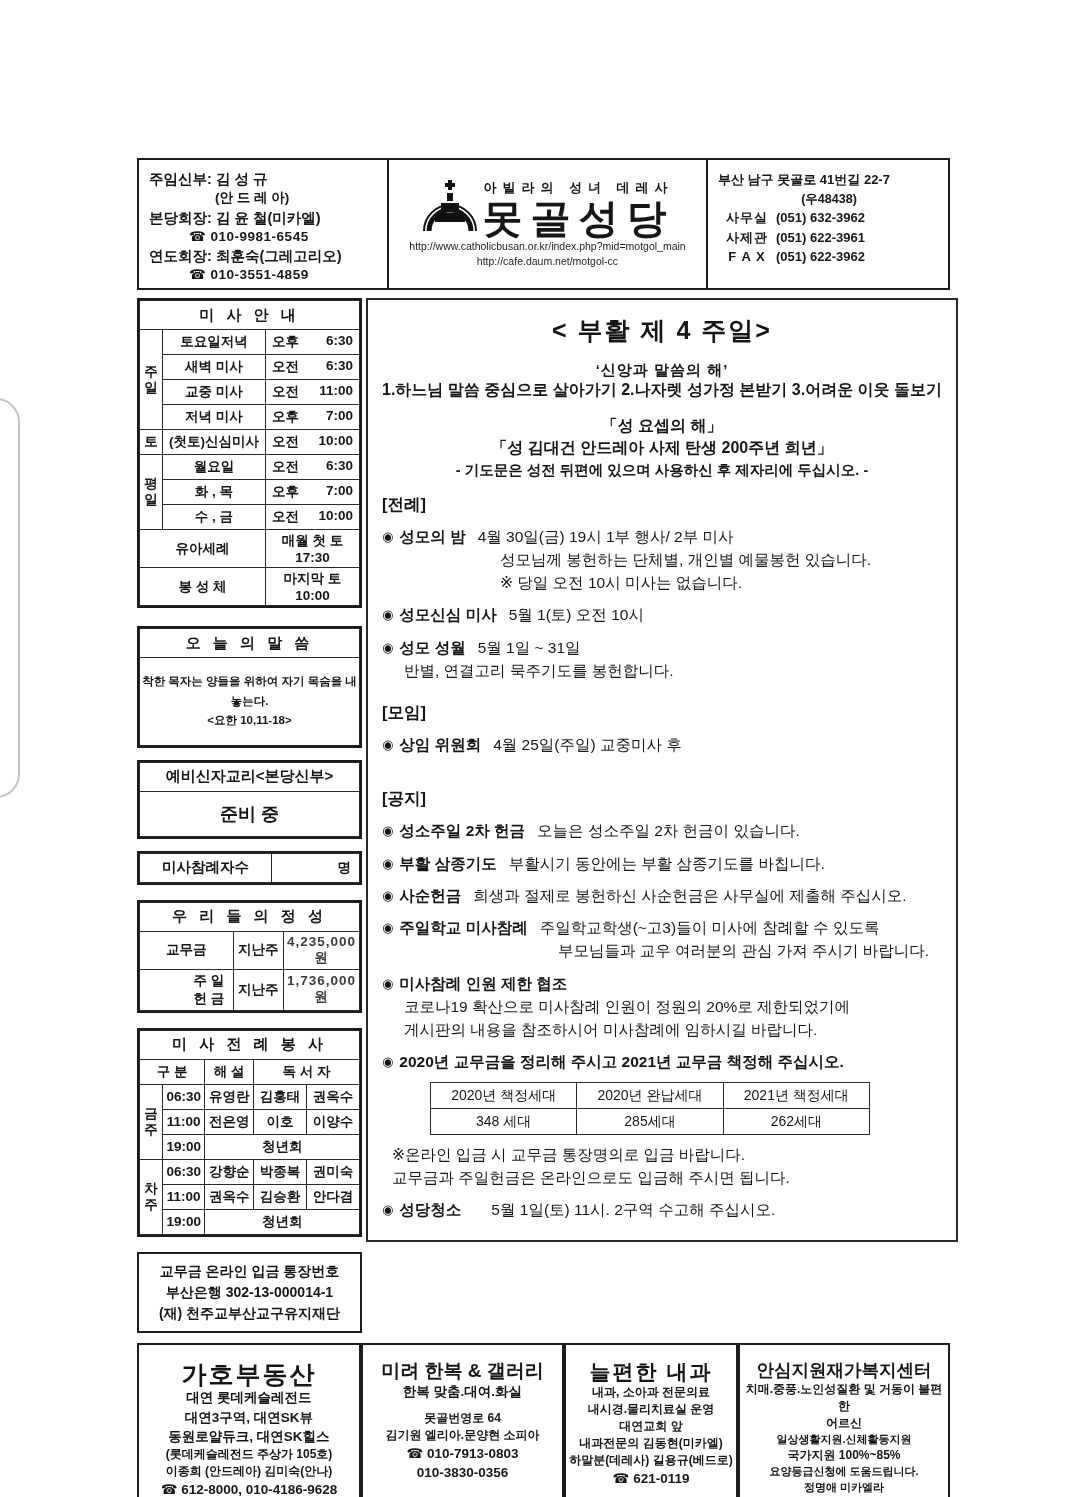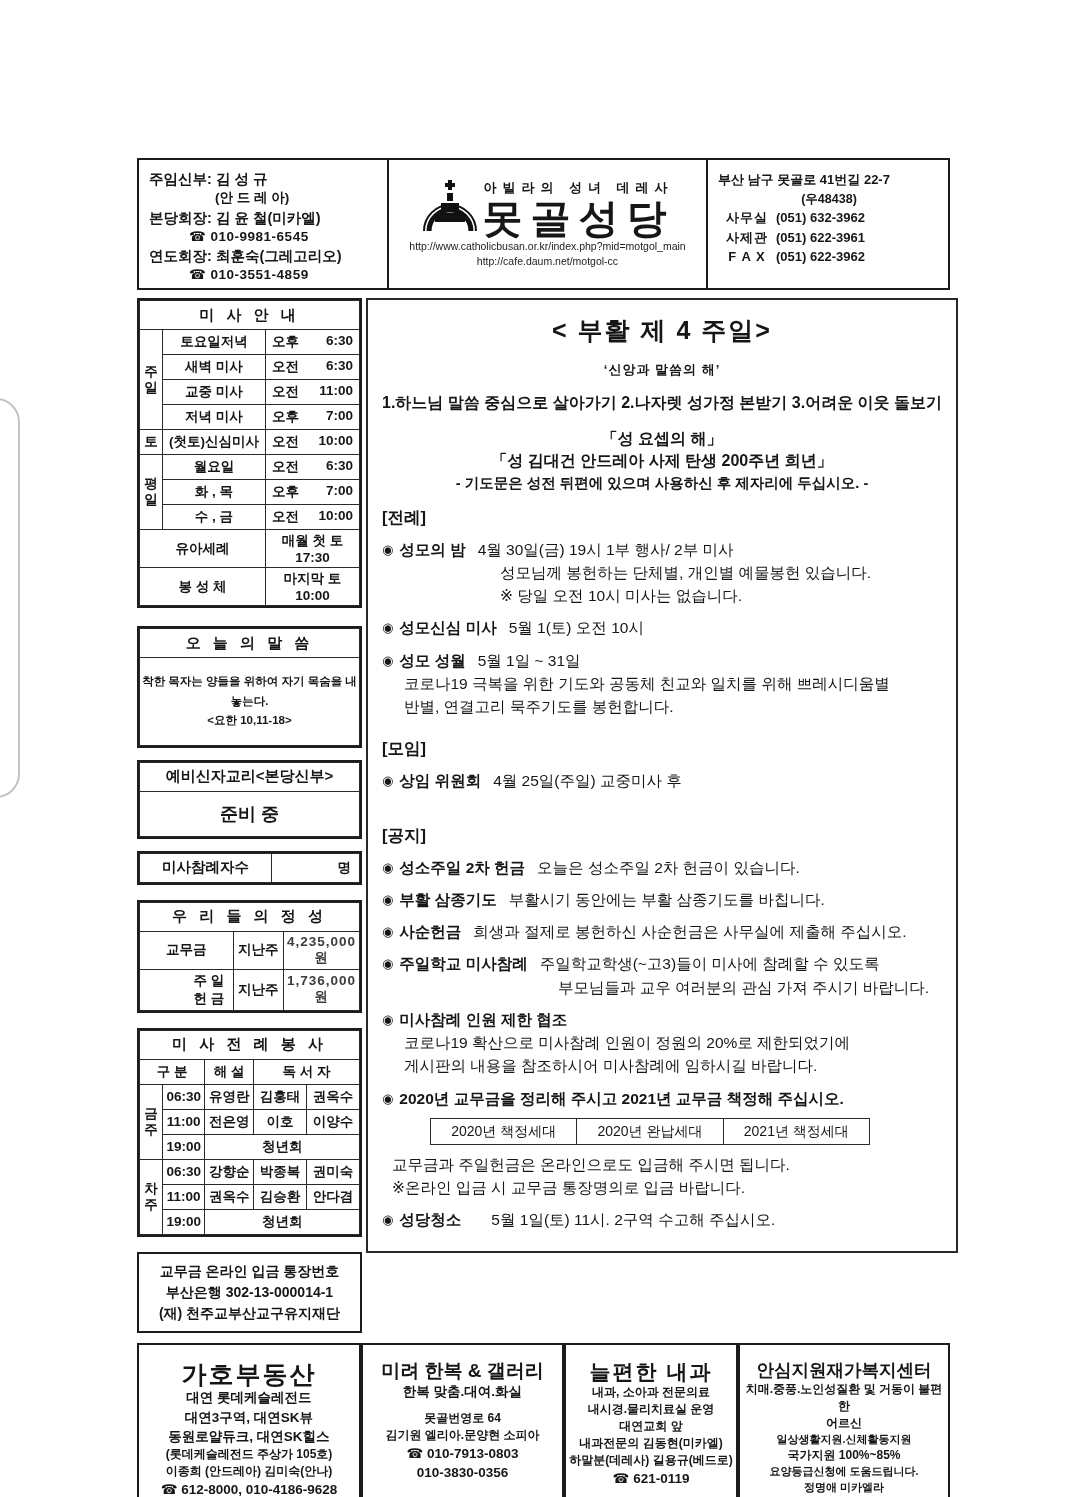--- a/index.html
+++ b/index.html
@@ -46,21 +46,21 @@
   .word-body{font-size:11.5px;font-weight:bold;text-align:center;padding:14px 2px;line-height:1.7;}
   .prep{text-align:center;font-weight:bold;font-size:18px;padding:10px 16px;}
   .attend td{height:24px;}
   .attend .unit{text-align:right;padding-right:8px;}
   .amt{letter-spacing:1px;color:#3c3c3c;}
   .mb18{margin-bottom:18px;} .mb12{margin-bottom:12px;} .mb15{margin-bottom:15px;}
   .bank{padding:7px 6px;text-align:center;font-weight:bold;font-size:14px;line-height:1.5;}
 
   
   .m-title{text-align:center;font-size:25px;font-weight:900;letter-spacing:2px;margin:6px 0 14px 0;}
-  .theme-t{text-align:center;font-size:13px;font-weight:900;letter-spacing:1px;margin-bottom:14px;}
+  .theme-t{text-align:center;font-size:15px;font-weight:900;letter-spacing:1px;margin-bottom:0;}
   .theme-i{text-align:center;font-size:16px;font-weight:bold;letter-spacing:0;margin-bottom:14px;white-space:nowrap;}
   .sp1{text-align:center;font-size:16px;font-weight:bold;line-height:1.4;}
   .sp2{text-align:center;font-size:16px;font-weight:bold;line-height:1.4;}
   .sp3{text-align:center;font-size:14.5px;font-weight:bold;line-height:1.5;margin-bottom:6px;}
   .sec-h{font-size:16.5px;font-weight:900;margin:12px 0 6px 0;}
   .item{margin:9px 0;font-size:15.5px;line-height:1.5;}
   .item .head{display:flex;align-items:baseline;}
   .bullet{font-size:13px;margin-right:6px;position:relative;top:-1px;}
   .i-title{font-weight:900;margin-right:12px;white-space:nowrap;}
   .i-text{font-weight:normal;}
@@ -389,21 +389,20 @@
               <span class="i-text">5월 1(토) 오전 10시</span>
             </div>
         </div>
 
         <div class="item">
           <div class="head">
               <span class="bullet">◉</span>
               <span class="i-title">성모 성월</span>
               <span class="i-text">5월  1일 ~ 31일</span>
             </div>
-          <div class="i-line">코로나19 극복을 위한 기도와 공동체 친교와 일치를 위해 쁘레시디움별</div>
           <div class="i-line">반별, 연결고리 묵주기도를 봉헌합니다.</div>
         </div>
 
         <div class="sec-h" style="margin-top:20px;">[모임]</div>
         <div class="item">
           <div class="head">
               <span class="bullet">◉</span>
               <span class="i-title">상임 위원회</span>
               <span class="i-text">4월 25일(주일) 교중미사 후</span>
             </div>
@@ -458,24 +457,29 @@
               <span class="bullet">◉</span>
               <span class="i-title">2020년 교무금을 정리해 주시고 2021년 교무금 책정해 주십시오.</span>
             </div>
           <table class="assess">
             <tbody>
                 <tr>
               <td>2020년 책정세대</td>
               <td>2020년 완납세대</td>
               <td>2021년 책정세대</td>
             </tr>
-          </tbody>
-            </table>
+            <tr>
+              <td>348 세대</td>
+              <td>285세대</td>
+              <td>262세대</td>
+            </tr>
+          </tbody>
+            </table>
+          <div class="free-line">※온라인 입금 시 교무금 통장명의로 입금 바랍니다.</div>
           <div class="free-line">교무금과 주일헌금은 온라인으로도 입금해 주시면 됩니다.</div>
-          <div class="free-line">※온라인 입금 시 교무금 통장명의로 입금 바랍니다.</div>
         </div>
 
         <div class="item">
           <div class="head">
               <span class="bullet">◉</span>
               <span class="i-title">성당청소</span>
               <span class="i-text" style="padding-left:18px;">5월 1일(토)  11시.  2구역 수고해 주십시오.</span>
             </div>
         </div>
 

